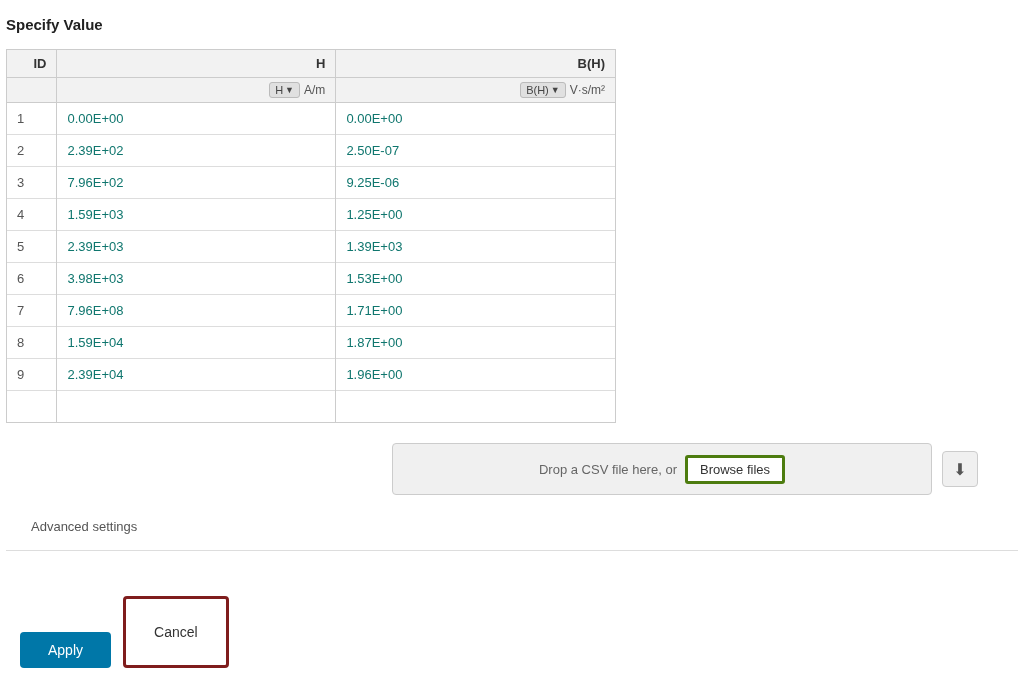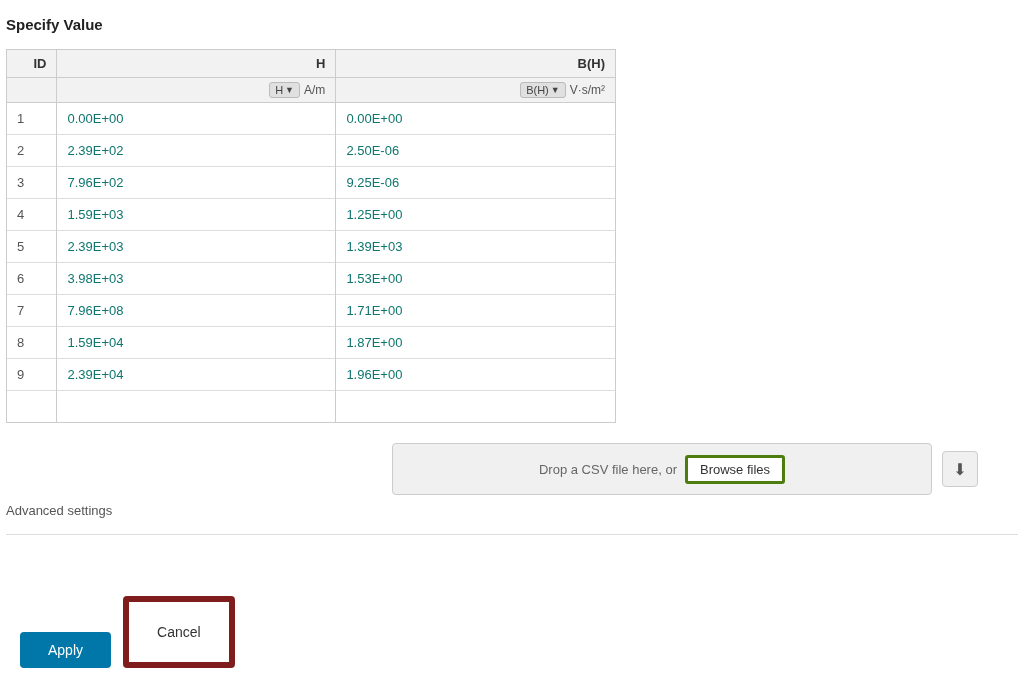--- a/index.html
+++ b/index.html
@@ -113,21 +113,21 @@
       border-bottom: 1px solid #ccc;
     }
     .empty-row td {
       height: 32px;
     }
     .bottom-area {
       margin-top: 20px;
       display: flex;
       flex-direction: column;
       align-items: flex-end;
-      gap: 8px;
+      gap: 24px;
       padding-right: 40px;
     }
     .drop-zone-row {
       display: flex;
       align-items: center;
       gap: 10px;
     }
     .drop-zone {
       width: 540px;
       height: 52px;
@@ -163,20 +163,21 @@
       font-size: 16px;
       color: #555;
     }
     .advanced-settings {
       font-size: 13px;
       color: #555;
       cursor: pointer;
       width: 100%;
       text-align: center;
       padding-left: 0;
+      margin-left: 25px;
     }
     .footer-buttons {
       position: absolute;
       bottom: 20px;
       left: 20px;
       display: flex;
       gap: 12px;
     }
     .apply-btn {
       background: #0077a8;
@@ -186,21 +187,21 @@
       padding: 10px 28px;
       font-size: 14px;
       font-weight: 500;
       cursor: pointer;
       min-width: 90px;
       margin-top: 36px;
     }
     .cancel-btn {
       background: #fff;
       color: #333;
-      border: 6px solid #7f1d1d;
+      border: 3px solid #7f1d1d;
       border-radius: 4px;
       padding: 10px 28px;
       font-size: 14px;
       cursor: pointer;
       min-width: 90px;
     }
     .divider {
       border: none;
       border-top: 1px solid #ddd;
       margin: 16px 0 16px 0;
@@ -238,21 +239,21 @@
       </thead>
       <tbody id="table-body">
       <tr>
             <td>1</td>
             <td>0.00E+00</td>
             <td>0.00E+00</td>
           </tr>
           <tr>
             <td>2</td>
             <td>2.39E+02</td>
-            <td>2.50E-06</td>
+            <td>2.50E-07</td>
           </tr>
           <tr>
             <td>3</td>
             <td>7.96E+02</td>
             <td>9.25E-06</td>
           </tr>
           <tr>
             <td>4</td>
             <td>1.59E+03</td>
             <td>1.25E+00</td>

